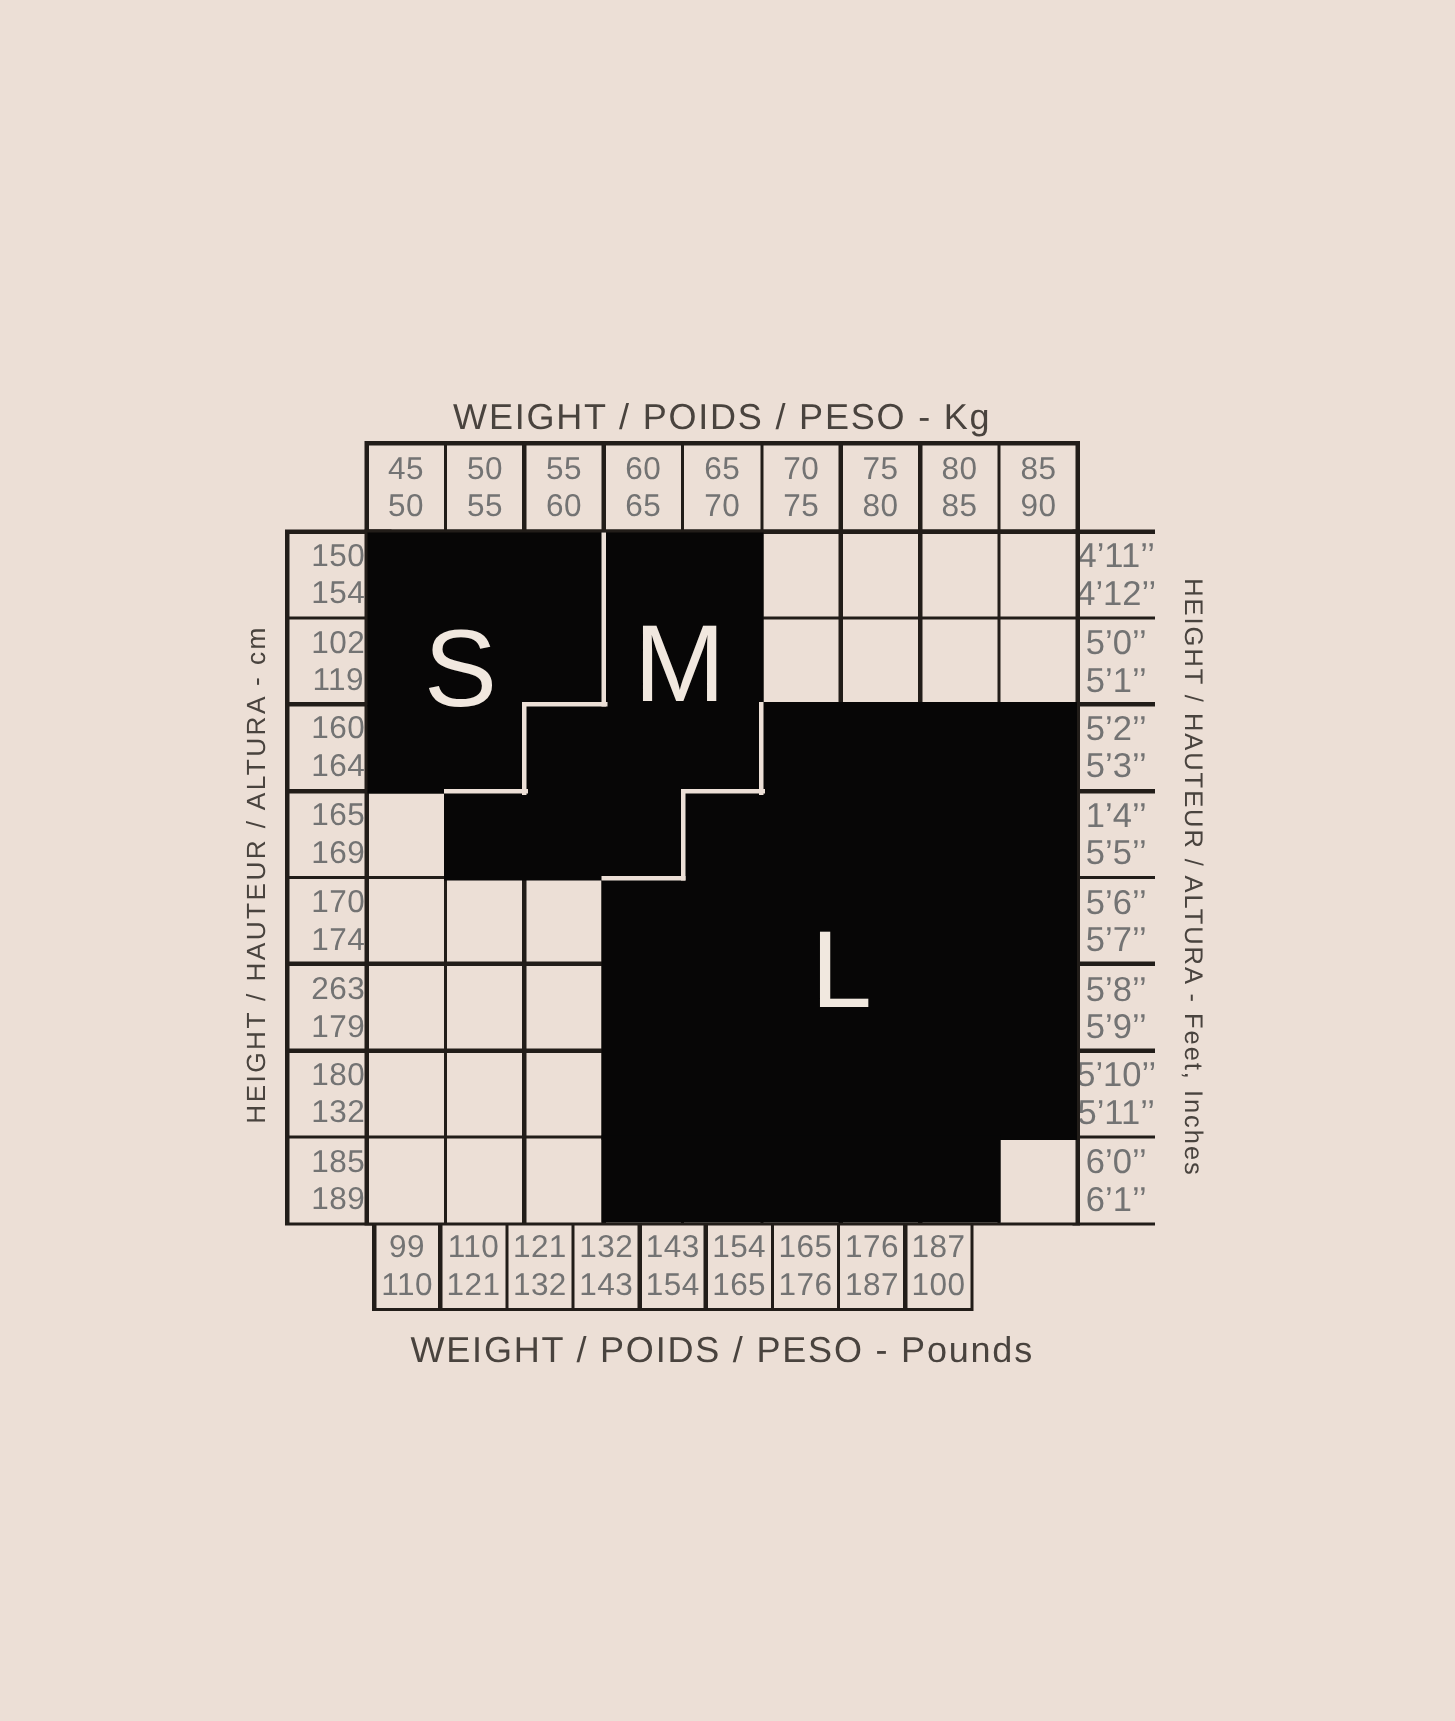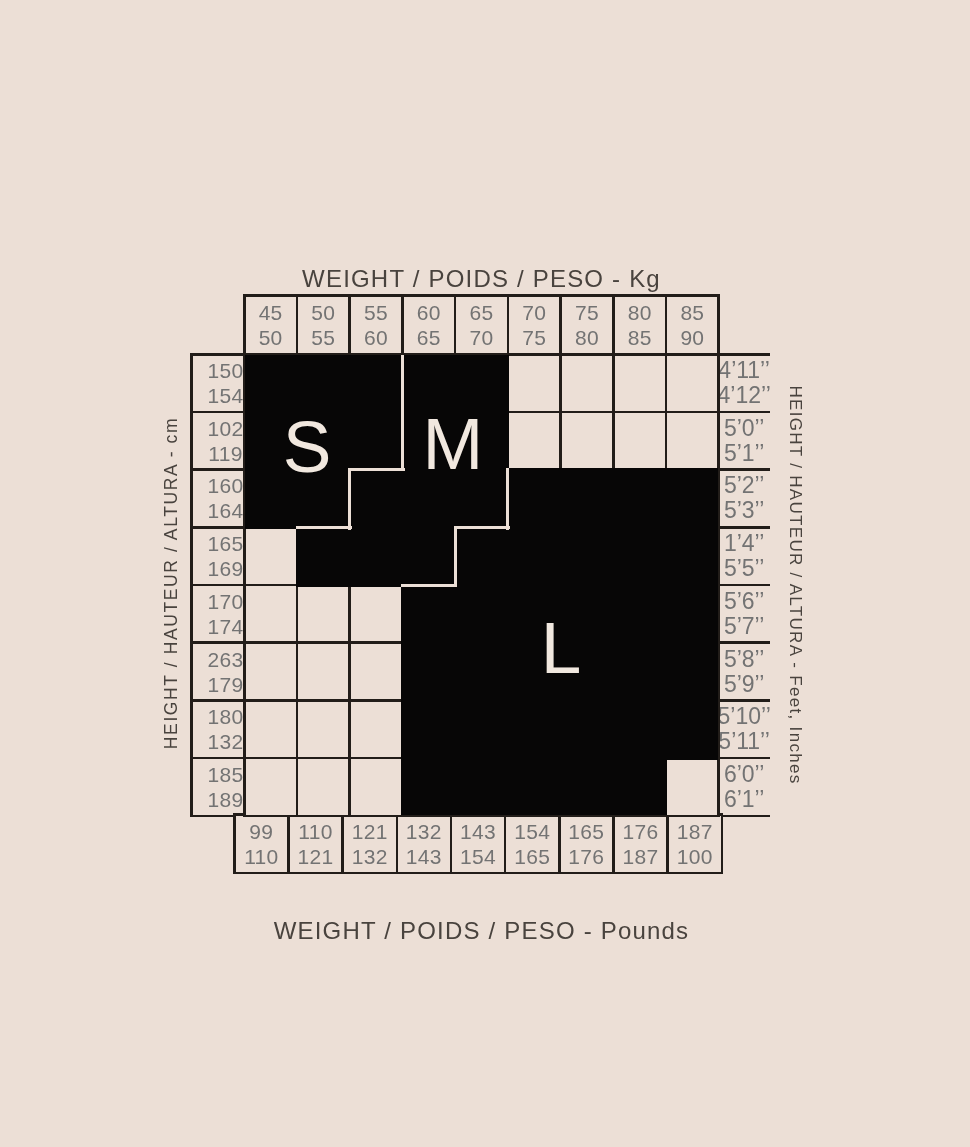--- a/index.html
+++ b/index.html
@@ -26,21 +26,21 @@
     display: flex;
     flex-direction: column;
     align-items: center;
     justify-content: center;
     font-size: 21px;
     line-height: 25px;
     color: #737373;
     letter-spacing: 0.3px;
   }
   #kg-row  { left: 243px; top: 294px; width: 477px; height: 61px; grid-template-columns: repeat(9, 1fr); }
-  #lb-row  { left: 233px; top: 813px; width: 490px; height: 61px; grid-template-columns: repeat(9, 1fr); }
+  #lb-row  { left: 248px; top: 813px; width: 401px; height: 61px; grid-template-columns: repeat(9, 1fr); }
   #cm-col  { left: 190px; top: 353px; width: 71px; height: 464px; grid-template-rows: repeat(8, 1fr); }
   #ft-col  { left: 715px; top: 353px; width: 55px; height: 464px; grid-template-rows: repeat(8, 1fr); }
   #ft-col .cell { font-size: 23px; letter-spacing: 0; }
   #size-grid {
     left: 243px; top: 353px; width: 477px; height: 464px;
     grid-template-columns: repeat(9, 1fr);
     grid-template-rows: repeat(8, 1fr);
   }
   .gcell { background: #ecdfd6; }
   .region { position: absolute; background: #070606; }
@@ -56,21 +56,21 @@
   .axis-label {
     position: absolute;
     font-size: 24px;
     letter-spacing: 1.2px;
     color: #49433e;
     text-align: center;
     white-space: nowrap;
   }
   #label-top, #label-bottom { left: 243px; width: 477px; }
   #label-top { top: 265px; }
-  #label-bottom { top: 887px; margin-top: 30px; }
+  #label-bottom { top: 887px; }
   #label-left {
     left: 171px; top: 583px;
     font-size: 17.5px; letter-spacing: 1.6px;
     transform: translate(-50%, -50%) rotate(-90deg);
   }
   #label-right {
     left: 795px; top: 585px;
     font-size: 17px; letter-spacing: 1.3px;
     transform: translate(-50%, -50%) rotate(90deg);
   }

